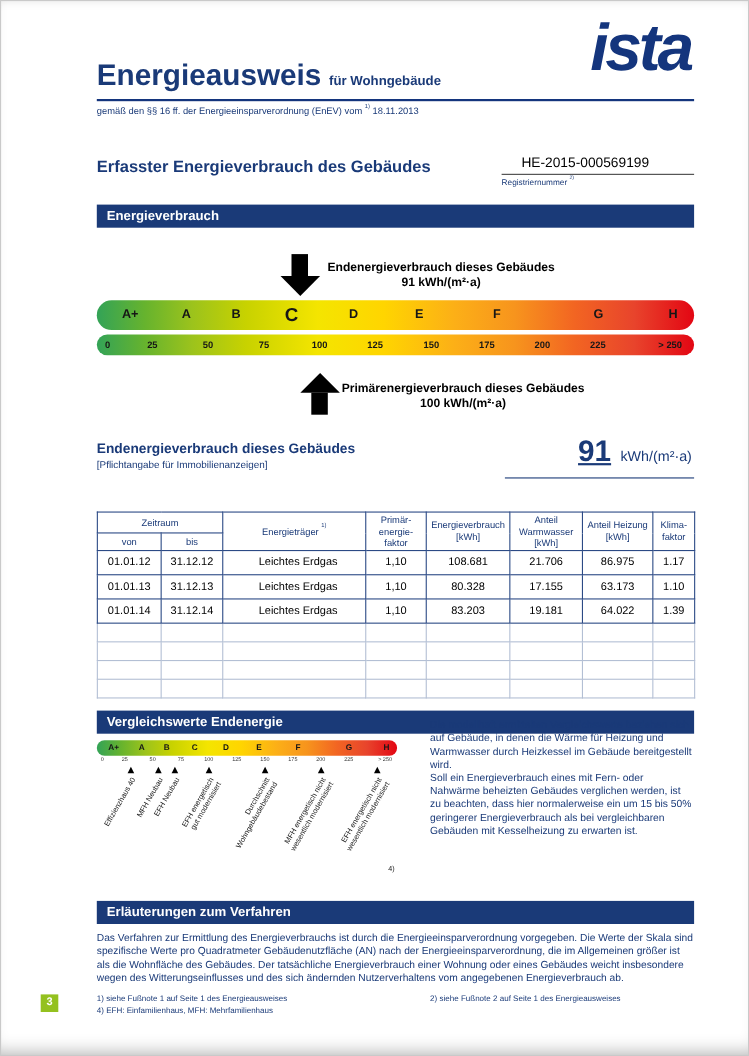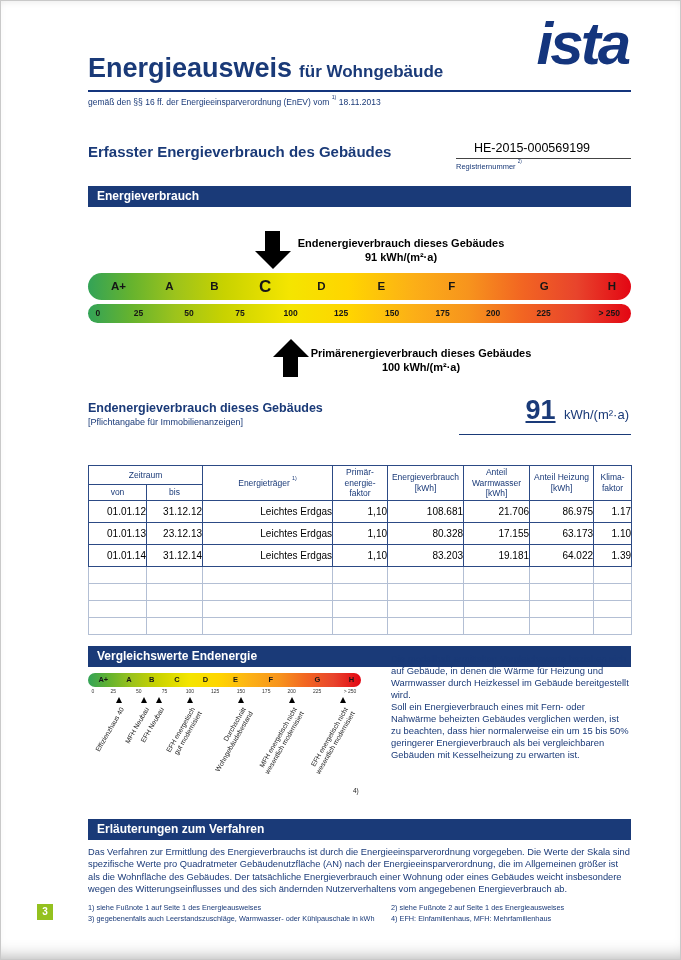--- a/index.html
+++ b/index.html
@@ -7,21 +7,21 @@
   .page {
     position:relative; width:681px; height:960px; background:#ffffff;
     font-family:"Liberation Sans", sans-serif; color:#1a3a78; overflow:hidden;
     border:1px solid #c9c9c9;
     box-shadow: inset 0 -14px 16px -12px rgba(0,0,0,0.30), inset 0 8px 10px -9px rgba(0,0,0,0.12);
   }
   
   .logo { position:absolute; top:13px; right:52px; font-size:60px; font-weight:bold; font-style:italic; color:#14357d; letter-spacing:-3px; line-height:1; }
   .doc-title { position:absolute; left:87px; top:52px; white-space:nowrap; }
   .doc-title .main { font-size:27px; font-weight:bold; }
-  .doc-title .suffix { font-size:17px; font-weight:bold; margin-left:7px; }
+  .doc-title .suffix { font-size:12px; font-weight:bold; margin-left:7px; }
   .title-rule { position:absolute; left:87px; top:89px; width:543px; height:2px; background:#14357d; }
   .subtitle { position:absolute; left:87px; top:95px; font-size:8.5px; }
   sup { font-size:62%; position:relative; top:-0.45em; }
 
   
   .section-title { position:absolute; left:87px; top:142px; font-size:15px; font-weight:bold; }
   .reg-number { position:absolute; left:455px; top:140px; font-size:12.5px; color:#000000;margin-left:18px; }
   .reg-rule { position:absolute; left:455px; top:157px; width:175px; height:1px; background:#444; }
   .reg-label { position:absolute; left:455px; top:160px; font-size:7.5px; }
 
@@ -60,22 +60,22 @@
   .end-value .val { font-size:27px; font-weight:bold;text-decoration:underline; }
   .end-value .unit { font-size:13px; margin-left:4px; }
   .end-rule { position:absolute; left:458px; top:433px; width:172px; height:1px; background:#1a3a78; }
 
   
   .vtable { position:absolute; left:87px; top:464px; width:543px; border-collapse:collapse; table-layout:fixed; }
   .vtable th, .vtable td { border:1px solid #2c4a85; }
   .vtable th { font-size:8.5px; font-weight:normal; color:#1a3a78; text-align:center; vertical-align:middle; white-space:pre-line; line-height:1.25; padding:1px 2px; }
   .vtable thead tr:first-child th { height:18px; }
   .vtable thead tr:last-child th { height:15px;margin-top:20px; }
-  .vtable td { font-size:10px; color:#000; text-align:right; height:22px; vertical-align:middle; }
-  .vtable td.traeger { text-align:right; padding-left:7px; }
+  .vtable td { font-size:10px; color:#000; text-align:center; height:22px; vertical-align:middle; }
+  .vtable td.traeger { text-align:center; padding-left:7px; }
   .vtable tr.empty td { height:17px; border-color:#b3bfd4; }
 
   
   .vg-scale { position:absolute; left:87px; top:672px; width:273px; height:132px; }
   .vg-letters { position:absolute; left:0; top:0; width:100%; height:14px; border-radius:7px; }
   .vg-letters .lt { position:absolute; top:0; transform:translateX(-50%); line-height:14px; font-size:7.5px; font-weight:bold; color:#161616; }
   .vg-ticks { position:absolute; left:0; top:15px; width:100%; height:7px; }
   .vg-ticks .tk { position:absolute; top:0; transform:translateX(-50%); font-size:5px; line-height:7px; color:#333; white-space:nowrap; }
   .vg-markers { position:absolute; left:0; top:24px; width:100%; height:6px; }
   .vg-markers .mk { position:absolute; top:0; transform:translateX(-50%); width:0; height:0; border-left:3px solid transparent; border-right:3px solid transparent; border-bottom:6px solid #000; }
@@ -209,21 +209,21 @@
         <td>31.12.12</td>
         <td class="traeger">Leichtes Erdgas</td>
         <td>1,10</td>
         <td>108.681</td>
         <td>21.706</td>
         <td>86.975</td>
         <td>1.17</td>
       </tr>
       <tr>
         <td>01.01.13</td>
-        <td>23.12.13</td>
+        <td>31.12.13</td>
         <td class="traeger">Leichtes Erdgas</td>
         <td>1,10</td>
         <td>80.328</td>
         <td>17.155</td>
         <td>63.173</td>
         <td>1.10</td>
       </tr>
       <tr>
         <td>01.01.14</td>
         <td>31.12.14</td>
@@ -333,19 +333,18 @@
     <p>Die modellhaft ermittelten Vergleichswerte beziehen sich auf Gebäude, in denen die Wärme für Heizung und Warmwasser durch Heizkessel im Gebäude bereitgestellt wird.</p>
     <p>Soll ein Energieverbrauch eines mit Fern- oder Nahwärme beheizten Gebäudes verglichen werden, ist zu beachten, dass hier normalerweise ein um 15 bis 50% geringerer Energieverbrauch als bei vergleichbaren Gebäuden mit Kesselheizung zu erwarten ist.</p>
   </div>
 
   <div class="banner" id="banner-erlaeuterungen">Erläuterungen zum Verfahren</div>
   <div class="erl-text">Das Verfahren zur Ermittlung des Energieverbrauchs ist durch die Energieeinsparverordnung vorgegeben. Die Werte der Skala sind spezifische Werte pro Quadratmeter Gebäudenutzfläche (AN) nach der Energieeinsparverordnung, die im Allgemeinen größer ist als die Wohnfläche des Gebäudes. Der tatsächliche Energieverbrauch einer Wohnung oder eines Gebäudes weicht insbesondere wegen des Witterungseinflusses und des sich ändernden Nutzerverhaltens vom angegebenen Energieverbrauch ab.</div>
 
   <div class="footnotes">
     <span>1) siehe Fußnote 1 auf Seite 1 des Energieausweises</span>
     <span>2) siehe Fußnote 2 auf Seite 1 des Energieausweises</span>
-    <span>3) gegebenenfalls auch Leerstandszuschläge, Warmwasser- oder Kühlpauschale in kWh</span>
     <span>4) EFH: Einfamilienhaus, MFH: Mehrfamilienhaus</span>
   </div>
 
   <div class="page-badge">3</div>
 
 </div>
 
 </body></html>

